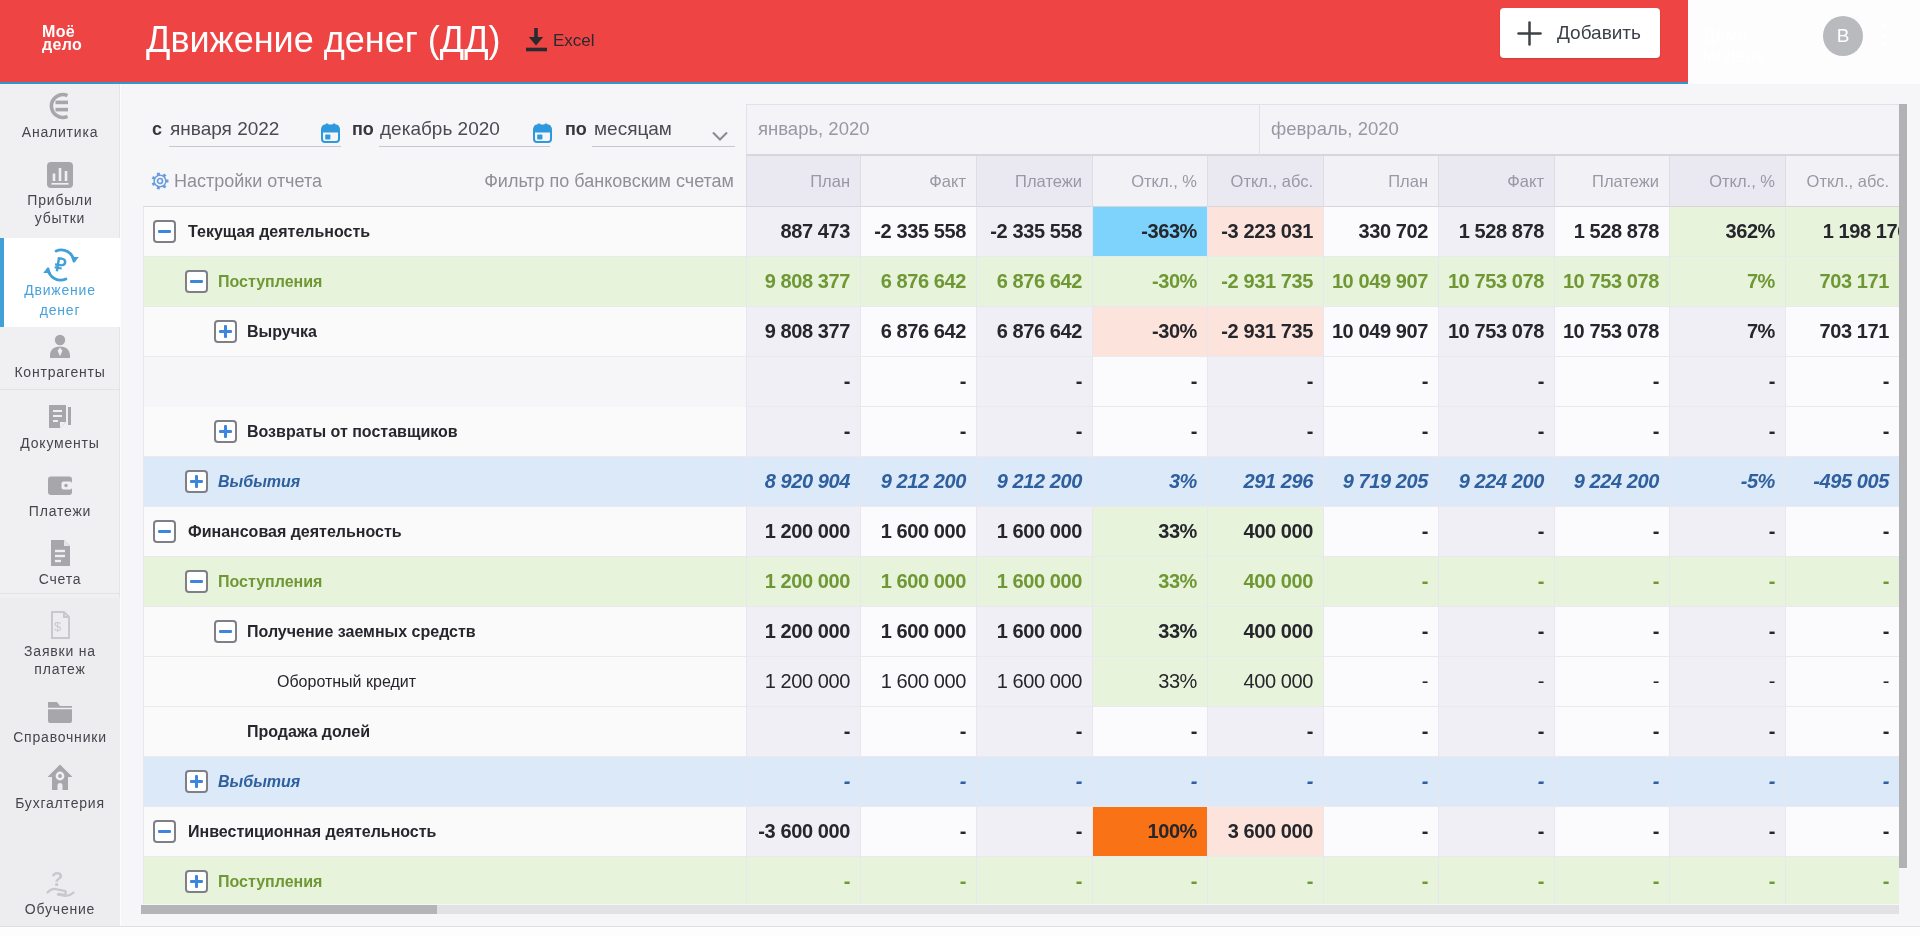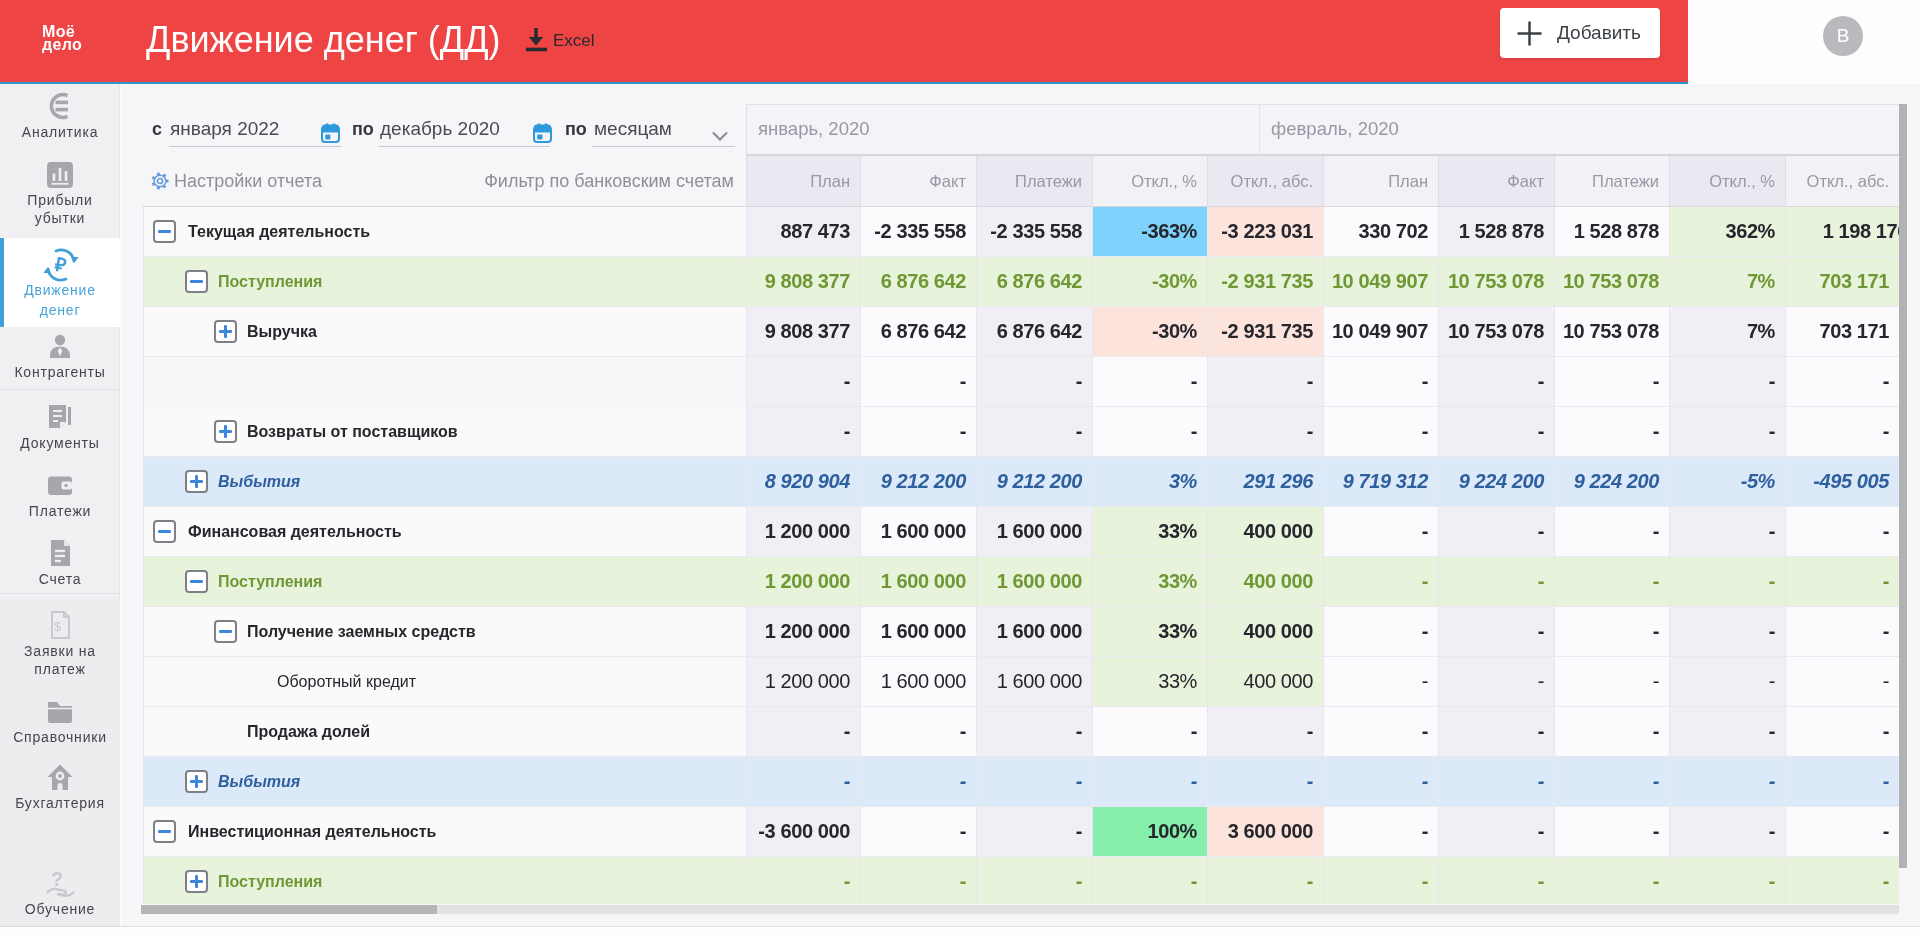--- a/index.html
+++ b/index.html
@@ -359,21 +359,21 @@
           <i class="h"></i>
           <i class="v"></i>
         </span>
         <span class="lt b" style="left:75px">Выбытия</span>
       </div>
       <div class="cell b" style="left:603px;width:114px;background:#dce9f8">8 920 904</div>
       <div class="cell b" style="left:717px;width:116px;background:#dce9f8">9 212 200</div>
       <div class="cell b" style="left:833px;width:116px;background:#dce9f8">9 212 200</div>
       <div class="cell b" style="left:949px;width:115px;background:#dce9f8">3%</div>
       <div class="cell b" style="left:1064px;width:116px;background:#dce9f8">291 296</div>
-      <div class="cell b" style="left:1180px;width:115px;background:#dce9f8">9 719 312</div>
+      <div class="cell b" style="left:1180px;width:115px;background:#dce9f8">9 719 205</div>
       <div class="cell b" style="left:1295px;width:116px;background:#dce9f8">9 224 200</div>
       <div class="cell b" style="left:1411px;width:115px;background:#dce9f8">9 224 200</div>
       <div class="cell b" style="left:1526px;width:116px;background:#dce9f8">-5%</div>
       <div class="cell b" style="left:1642px;width:114px;background:#dce9f8">-495 005</div>
     </div>
     <div class="row" style="top:403px">
       <div class="lab" style="background:#fafafb">
         <span class="ti" style="left:10px">
           <i class="h"></i>
         </span>
@@ -478,21 +478,21 @@
     <div class="row" style="top:703px">
       <div class="lab" style="background:#fafafb">
         <span class="ti" style="left:10px">
           <i class="h"></i>
         </span>
         <span class="lt " style="left:45px">Инвестиционная деятельность</span>
       </div>
       <div class="cell " style="left:603px;width:114px;background:#f1eff6">-3 600 000</div>
       <div class="cell " style="left:717px;width:116px;background:#fbfbfd">-</div>
       <div class="cell " style="left:833px;width:116px;background:#f1eff6">-</div>
-      <div class="cell " style="left:949px;width:115px;background:#86efac">100%</div>
+      <div class="cell " style="left:949px;width:115px;background:#f97316">100%</div>
       <div class="cell " style="left:1064px;width:116px;background:#fce4dc">3 600 000</div>
       <div class="cell " style="left:1180px;width:115px;background:#fbfbfd">-</div>
       <div class="cell " style="left:1295px;width:116px;background:#f1eff6">-</div>
       <div class="cell " style="left:1411px;width:115px;background:#fbfbfd">-</div>
       <div class="cell " style="left:1526px;width:116px;background:#f1eff6">-</div>
       <div class="cell " style="left:1642px;width:114px;background:#fbfbfd">-</div>
     </div>
     <div class="row" style="top:753px">
       <div class="lab" style="background:#e7f3db">
         <span class="ti" style="left:42px">

